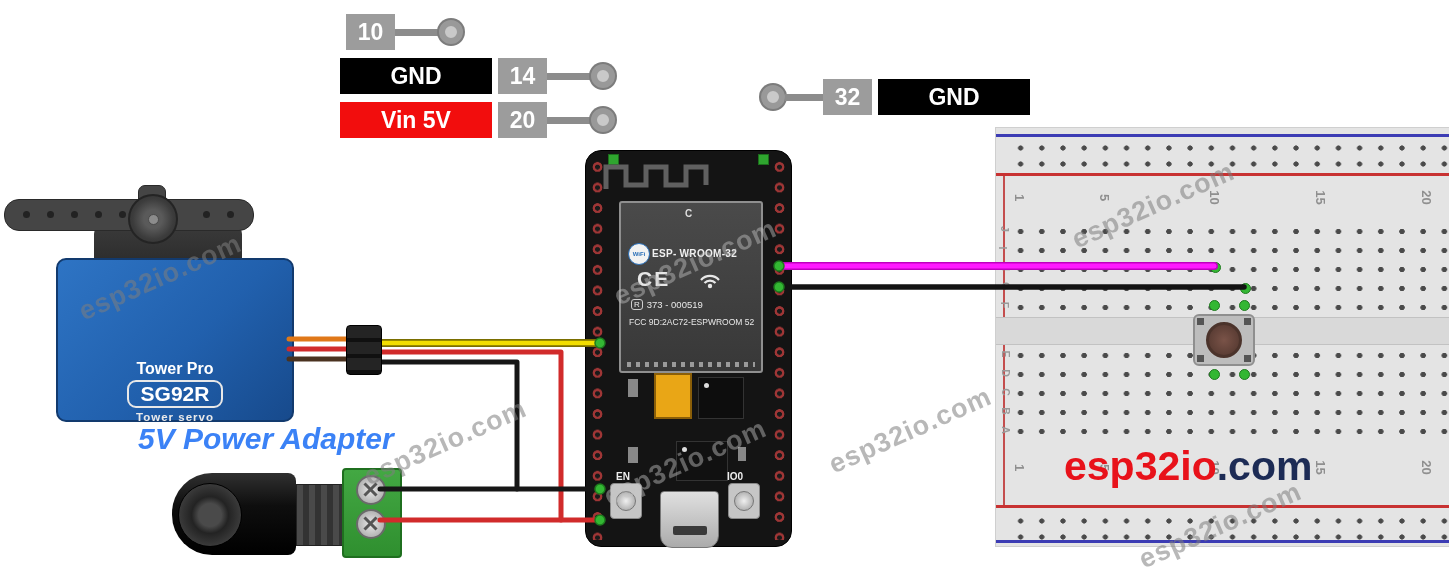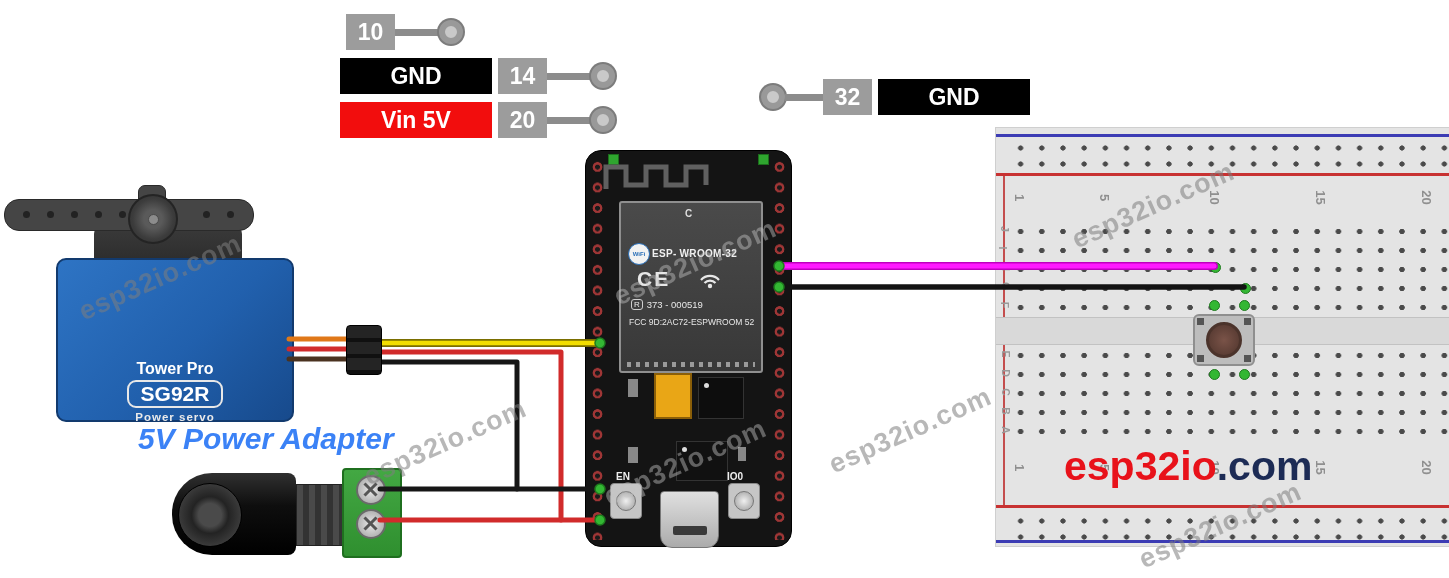--- a/index.html
+++ b/index.html
@@ -201,21 +201,21 @@
     <span class="hd" style="left:198px"></span>
     <span class="hd" style="left:222px"></span>
   </div>
   <div class="hub">
       <span class="screw" style="position:static;width:9px;height:9px;border:1px solid #4A4A4A;background:#8C8C8C"></span>
     </div>
   <div class="servo-neck"></div>
   <div class="servo-body">
     <span class="sv-brand">Tower Pro</span>
     <span class="sv-model">SG92R</span>
-    <span class="sv-type">Power servo</span>
+    <span class="sv-type">Tower servo</span>
   </div>
   <div class="sv-conn"></div>
 
   <div class="power-label">5V Power Adapter</div>
   <div class="jack-barrel"></div>
   <div class="jack-face"></div>
   <div class="jack-neck"></div>
   <div class="jack-term">
     <span class="screw" style="top:5px">
         <span class="x1"></span>

